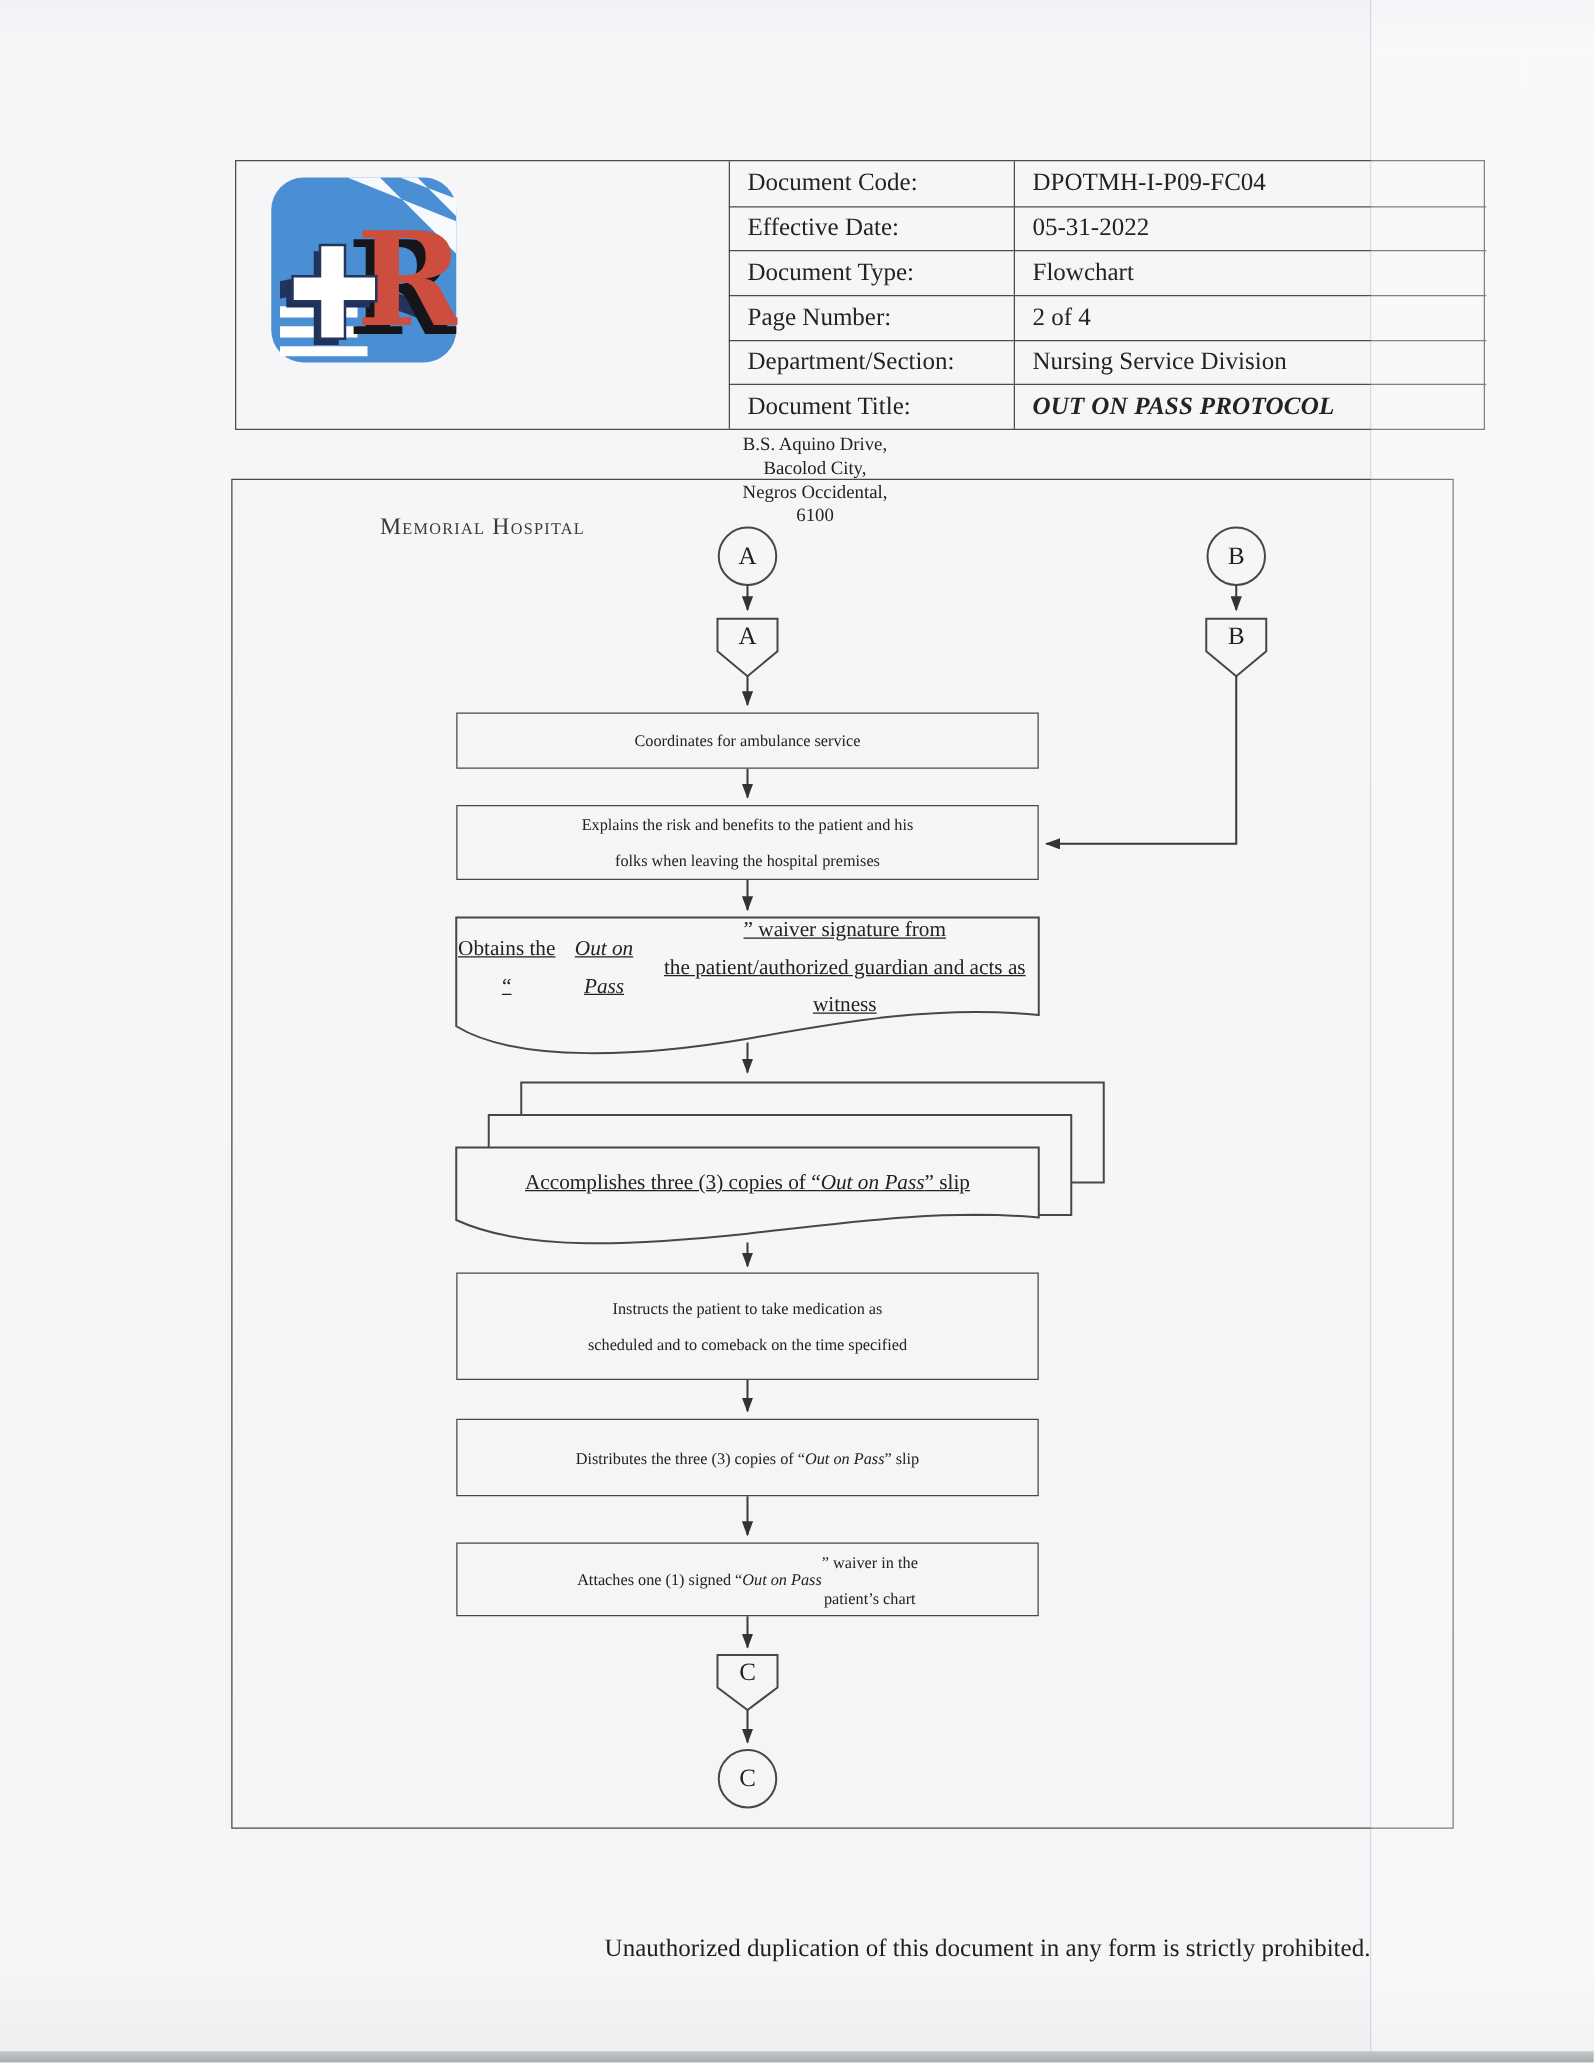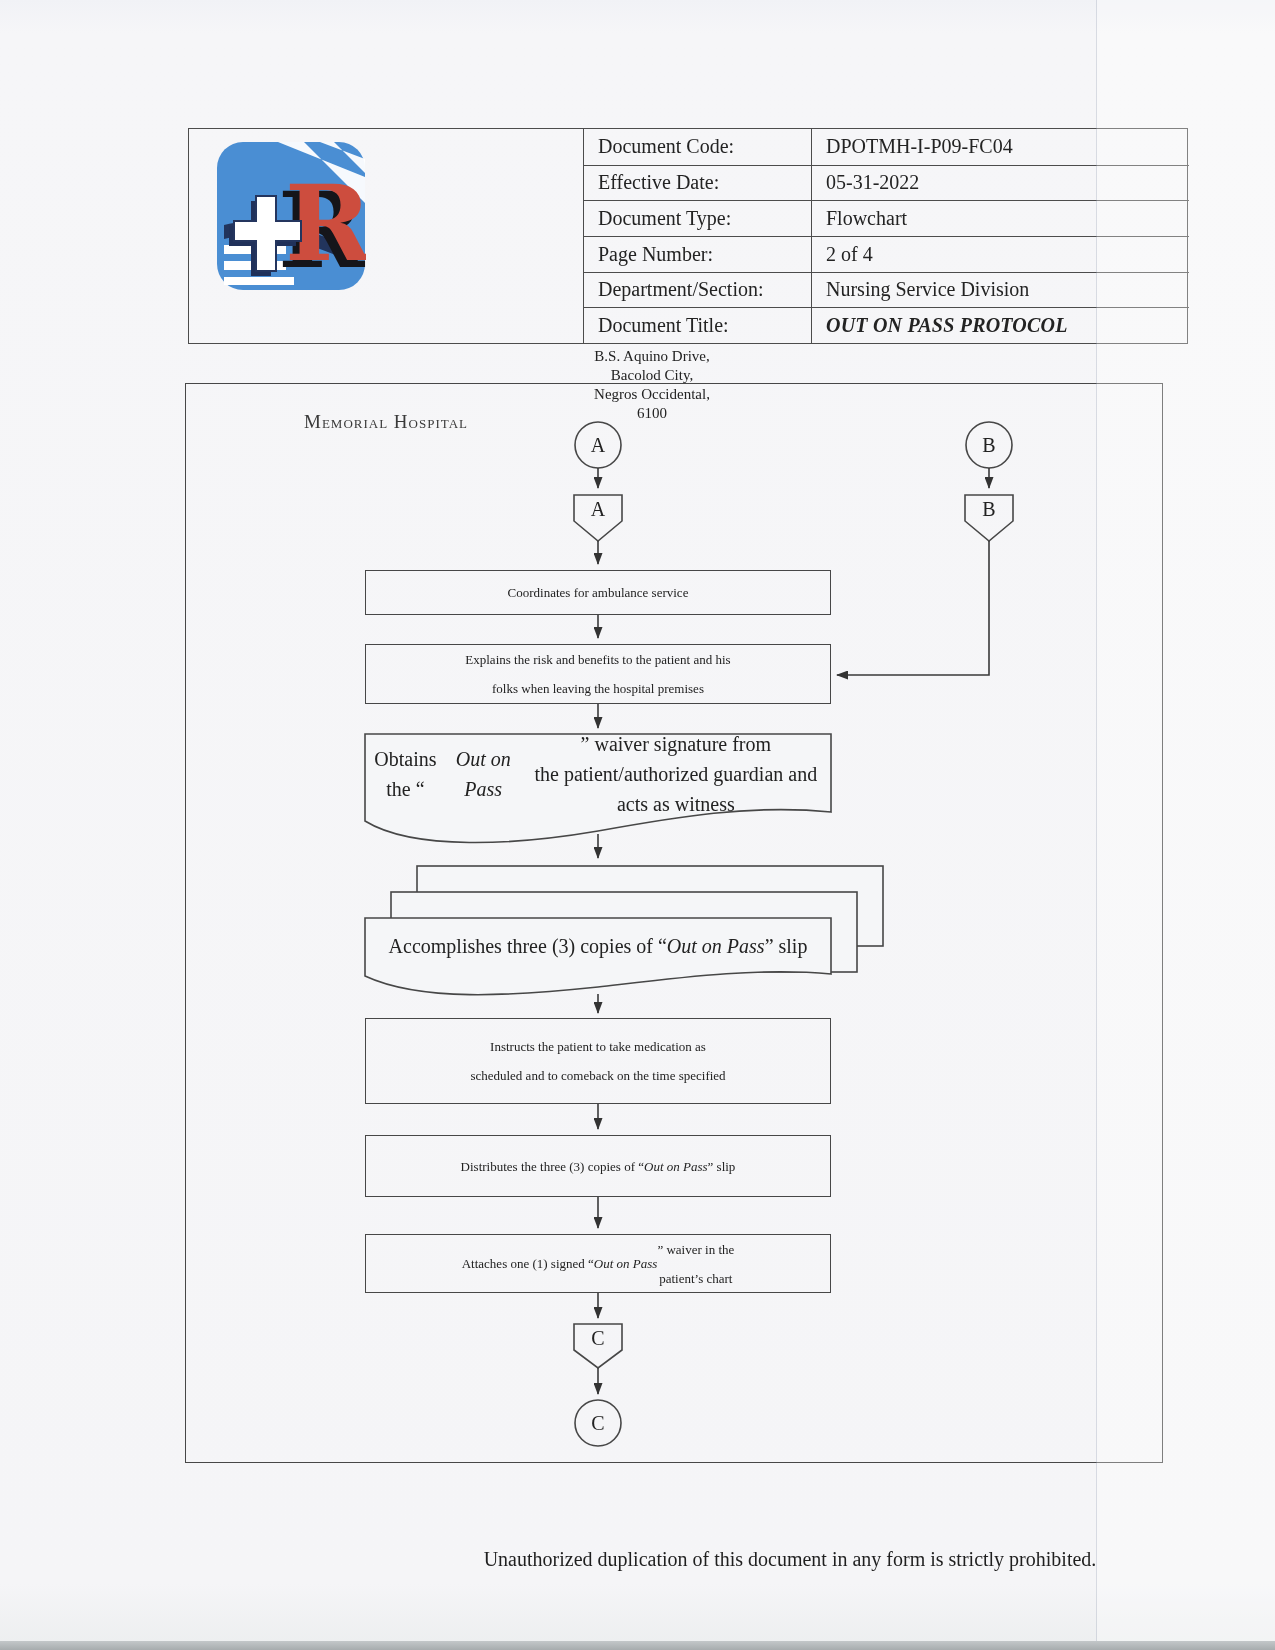--- a/index.html
+++ b/index.html
@@ -39,21 +39,21 @@
   
   #fc{
     position:absolute;left:185px;top:383px;width:978px;height:1080px;
     border:1.6px solid #474747;box-sizing:border-box;
   }
   #fc svg{position:absolute;left:0;top:0;}
   .fbox{position:absolute;border:1.4px solid #474747;box-sizing:border-box;
         display:flex;align-items:center;justify-content:center;text-align:center;
         font-size:13px;line-height:29px;color:#222;white-space:pre-line;padding:0 4px;}
   .ftext{position:absolute;display:flex;align-items:center;justify-content:center;text-align:center;
-         font-size:20px;line-height:30px;color:#222;white-space:pre-line;}
+         font-size:17px;line-height:30px;color:#222;white-space:pre-line;text-decoration:underline;}
   .clabel{position:absolute;width:30px;height:26px;display:flex;align-items:center;justify-content:center;
           font-size:20px;color:#222;}
   #footer-note{position:absolute;left:400px;top:1548px;width:780px;text-align:center;
                font-size:20px;color:#1f1f1f;}
 </style>
 </head>
 <body>
 
 <div id="paper">
 

